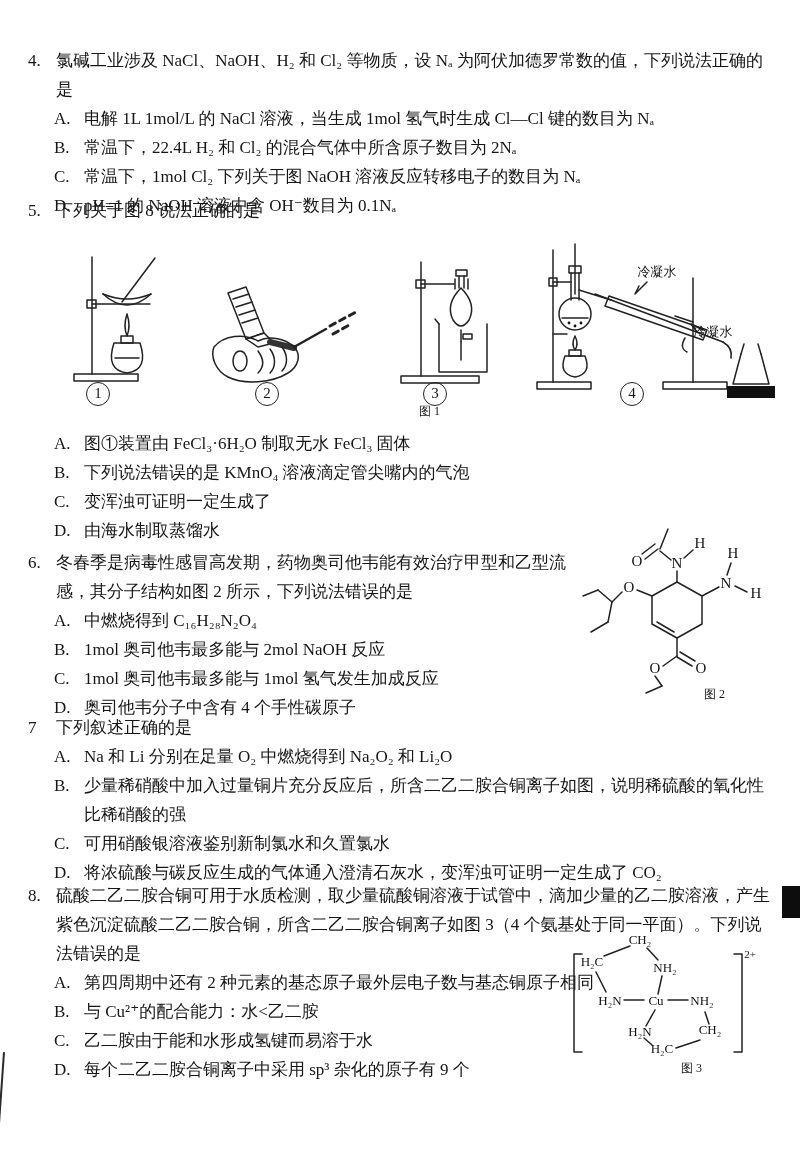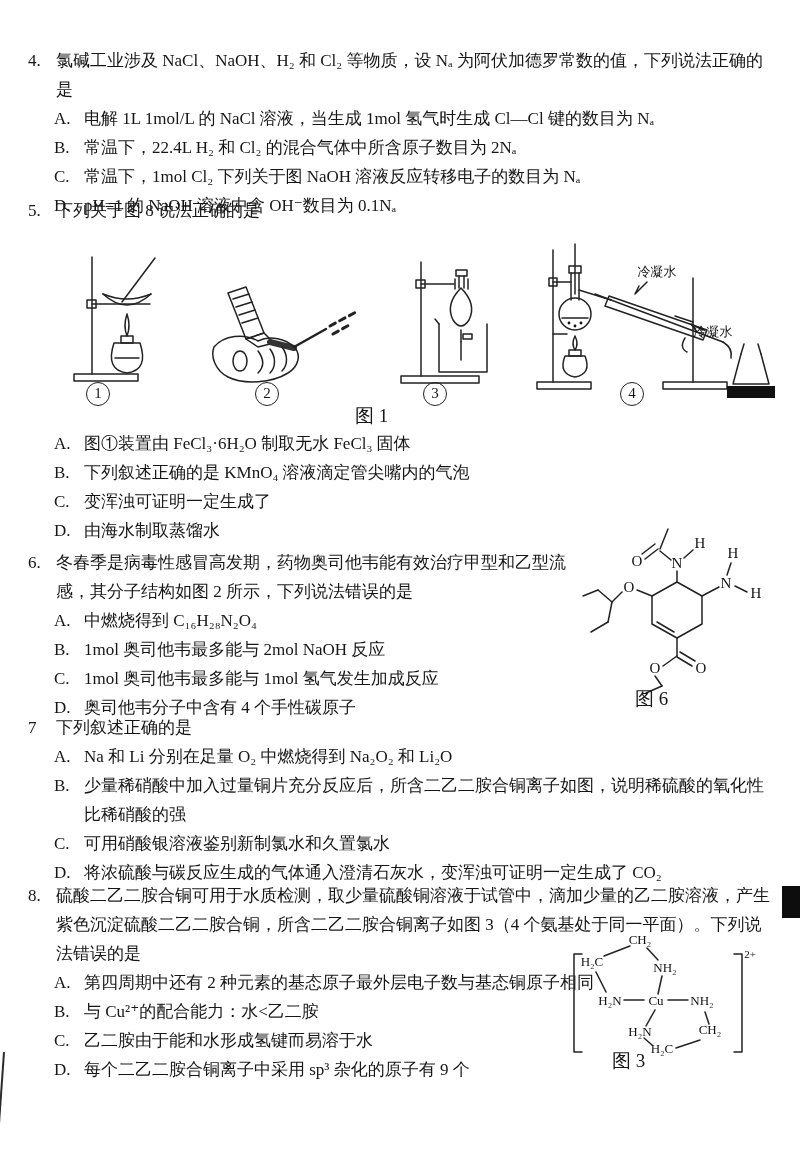--- a/index.html
+++ b/index.html
@@ -8,21 +8,21 @@
     font-family:"Liberation Serif","DejaVu Serif",serif;color:#161616;
     font-size:17px;overflow:hidden;margin:0 auto;
   }
   .q{position:absolute;left:28px;width:744px;}
   .line{display:flex;line-height:29px;}
   .num{flex:0 0 28px;}
   .opt{padding-left:26px;}
   .olab{flex:0 0 30px;}
   .txt{flex:1;}
   .figwrap{position:absolute;}
-  .figcap{position:absolute;font-size:19px;text-align:left;}
+  .figcap{position:absolute;font-size:12px;text-align:right;}
   .cnum{
     position:absolute;top:142px;width:22px;height:22px;border:1.5px solid #222;
     border-radius:50%;text-align:center;line-height:21px;font-size:15px;
   }
   .fig line,.fig path,.fig polygon,.fig rect,.fig circle,.fig polyline,.fig ellipse{
     stroke:#222;fill:none;stroke-width:1.5;stroke-linecap:round;stroke-linejoin:round;
   }
   .fig .thick{stroke-width:6;stroke:#333;}
   .fig .fillk{fill:#111;stroke:none;}
   .fig .dash{stroke-dasharray:6 5;stroke-width:3;}
@@ -164,21 +164,21 @@
     <div class="figcap" style="left:315px;top:163px;width:85px">图 1</div>
   </div>
 
   <section class="q" style="top:429px">
     <div class="line opt">
       <span class="olab">A.</span>
       <span class="txt">图①装置由 FeCl₃·6H₂O 制取无水 FeCl₃ 固体</span>
     </div>
     <div class="line opt">
       <span class="olab">B.</span>
-      <span class="txt">下列叙述正确的是 KMnO₄ 溶液滴定管尖嘴内的气泡</span>
+      <span class="txt">下列说法错误的是 KMnO₄ 溶液滴定管尖嘴内的气泡</span>
     </div>
     <div class="line opt">
       <span class="olab">C.</span>
       <span class="txt">变浑浊可证明一定生成了</span>
     </div>
     <div class="line opt">
       <span class="olab">D.</span>
       <span class="txt">由海水制取蒸馏水</span>
     </div>
   </section>
@@ -240,21 +240,21 @@
       <text class="atom" x="97" y="52" text-anchor="middle">N</text>
       <text class="atom" x="120" y="32" text-anchor="middle">H</text>
       <text class="atom" x="57" y="50" text-anchor="middle">O</text>
       <text class="atom" x="146" y="72" text-anchor="middle">N</text>
       <text class="atom" x="153" y="42" text-anchor="middle">H</text>
       <text class="atom" x="176" y="82" text-anchor="middle">H</text>
       <text class="atom" x="49" y="76" text-anchor="middle">O</text>
       <text class="atom" x="121" y="157" text-anchor="middle">O</text>
       <text class="atom" x="75" y="157" text-anchor="middle">O</text>
     </svg>
-    <div class="figcap" style="left:55px;top:170px;width:90px">图 6</div>
+    <div class="figcap" style="left:55px;top:170px;width:90px">图 2</div>
   </div>
 
   <section class="q" style="top:713px">
     <div class="line">
       <span class="num">7</span>
       <span class="txt">下列叙述正确的是</span>
     </div>
     <div class="line opt">
       <span class="olab">A.</span>
       <span class="txt">Na 和 Li 分别在足量 O₂ 中燃烧得到 Na₂O₂ 和 Li₂O</span>
@@ -317,19 +317,19 @@
       <text x="40" y="38" text-anchor="middle">H₂C</text>
       <text x="113" y="44" text-anchor="middle">NH₂</text>
       <text x="58" y="77" text-anchor="middle">H₂N</text>
       <text x="104" y="77" text-anchor="middle">Cu</text>
       <text x="150" y="77" text-anchor="middle">NH₂</text>
       <text x="88" y="108" text-anchor="middle">H₂N</text>
       <text x="158" y="106" text-anchor="middle">CH₂</text>
       <text x="110" y="125" text-anchor="middle">H₂C</text>
       <text x="198" y="30" text-anchor="middle" style="font-size:11px">2+</text>
     </svg>
-    <div class="figcap" style="left:60px;top:120px;width:90px">图 3</div>
+    <div class="figcap" style="left:60px;top:132px;width:90px">图 3</div>
   </div>
 
   <div class="blackmark"></div>
   <div class="edgeline"></div>
 
 </div>
 
 </body></html>

